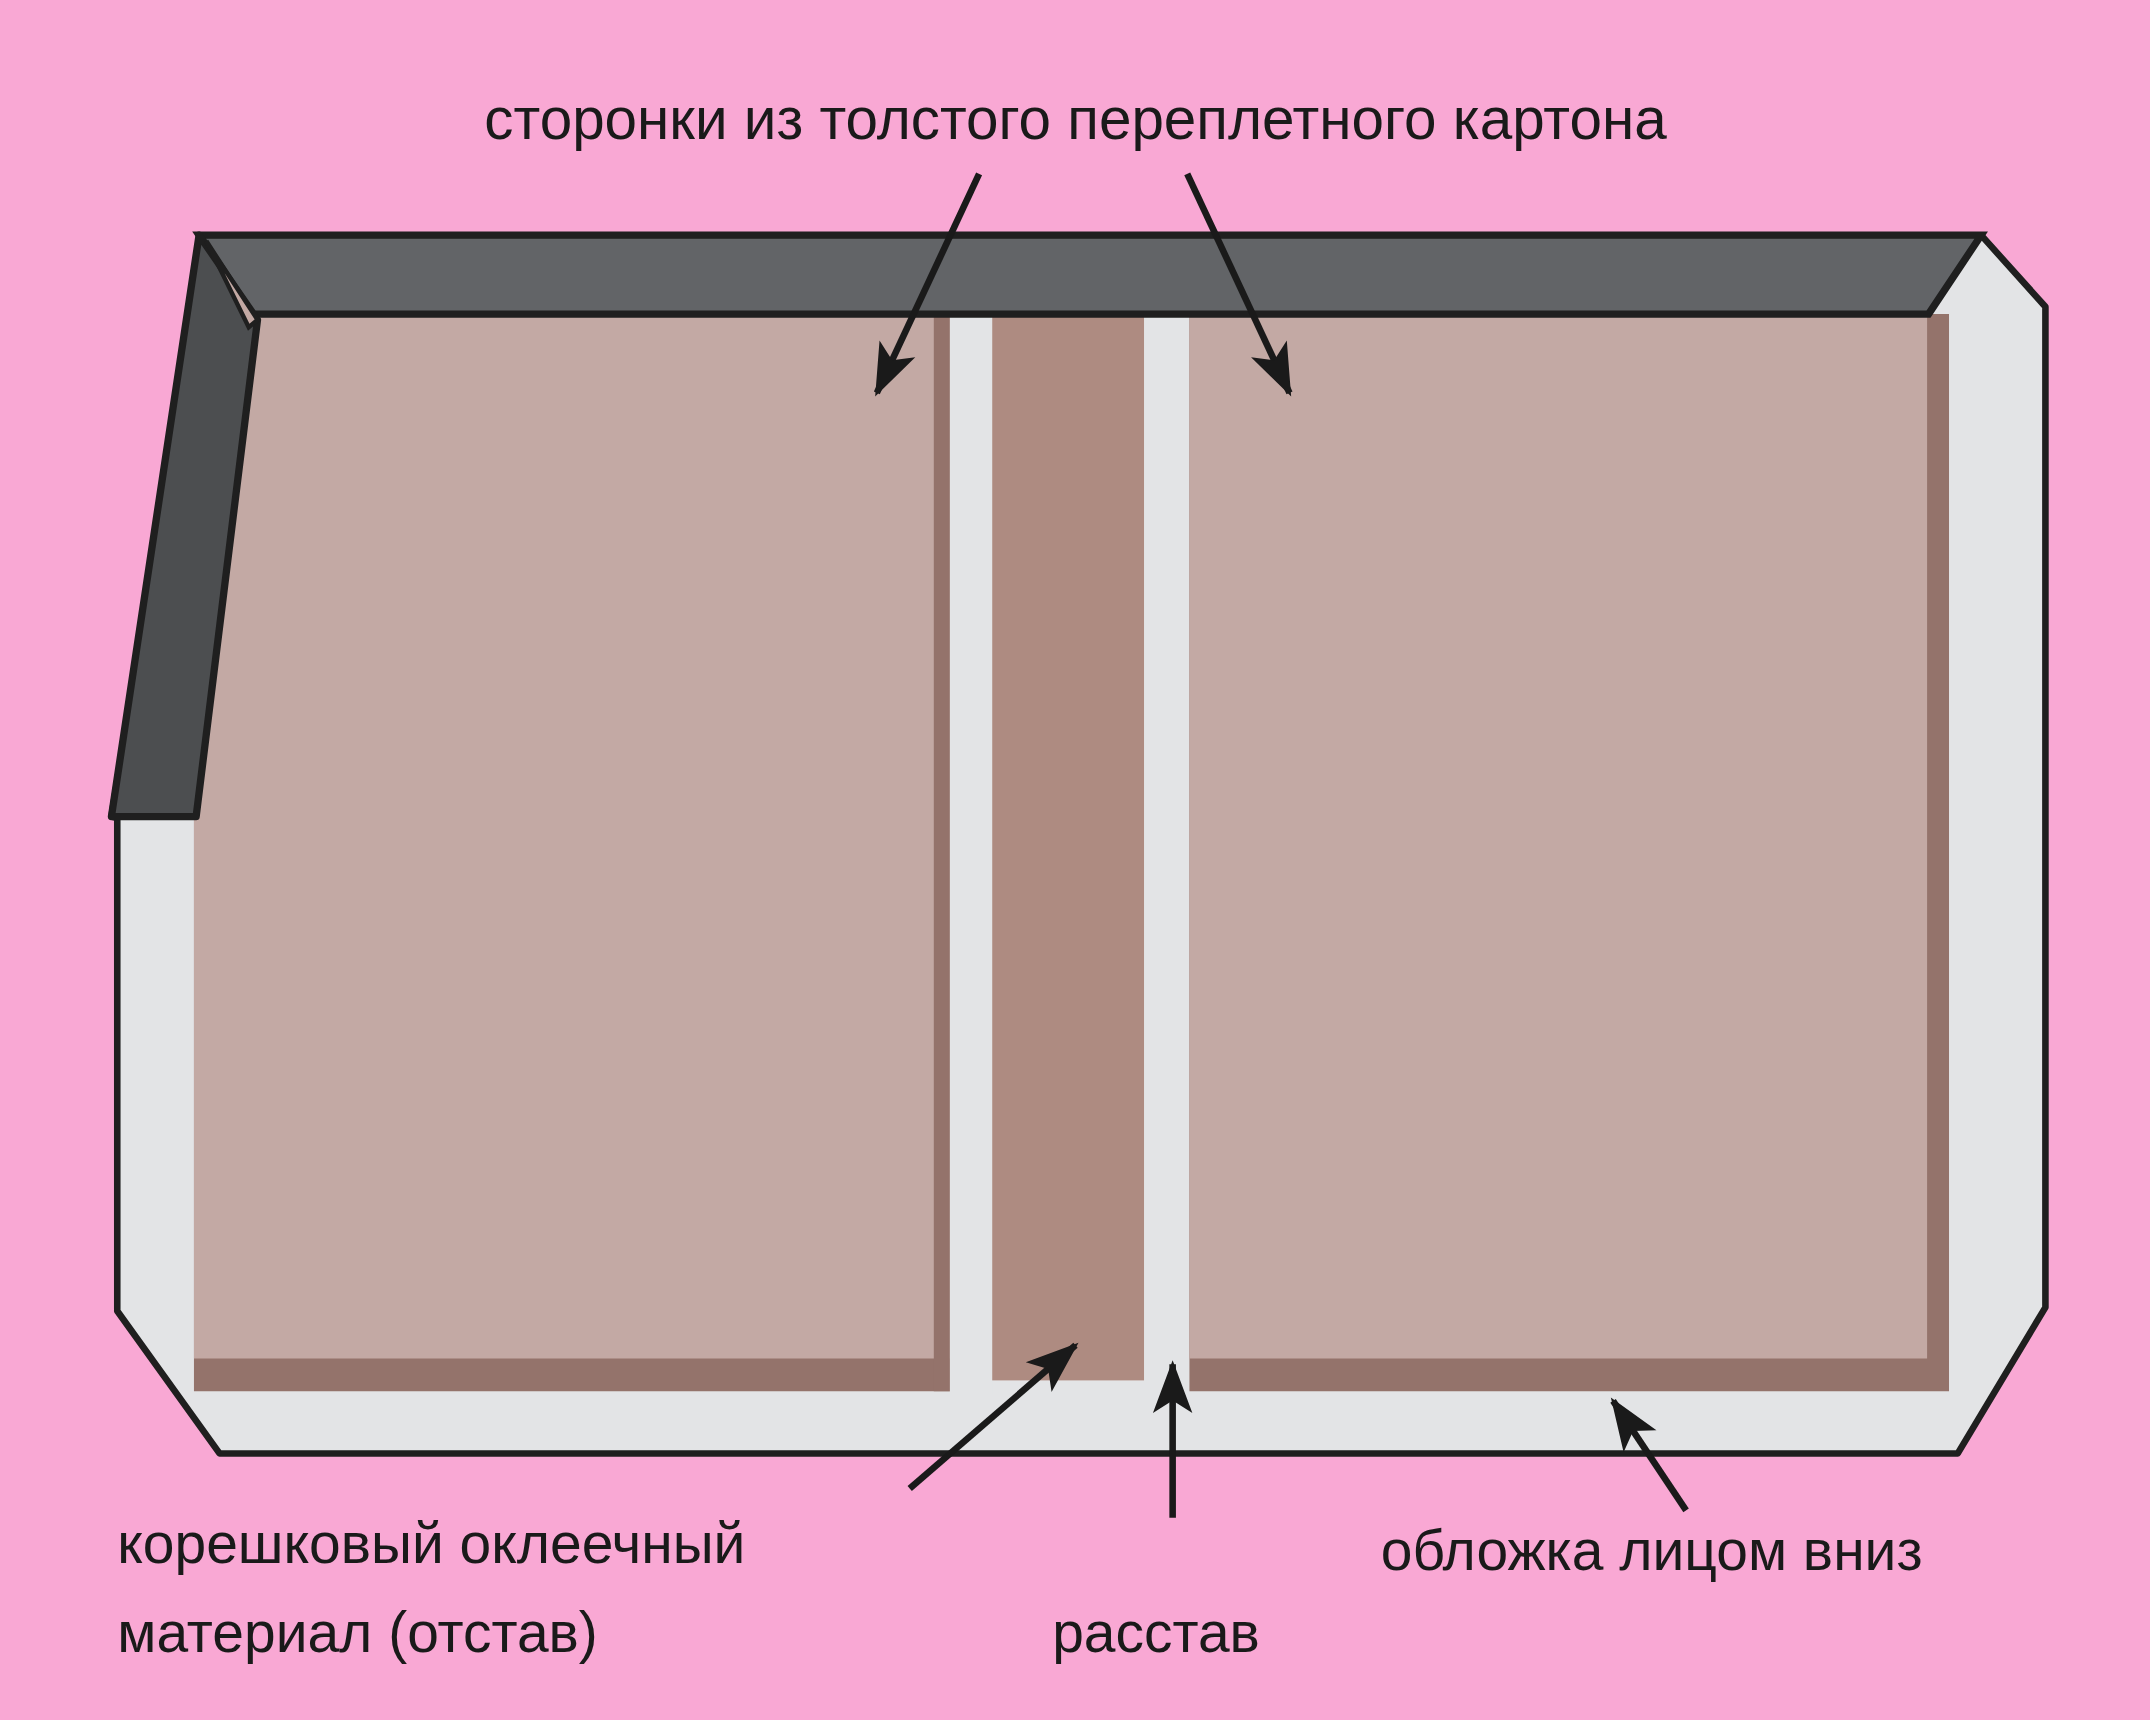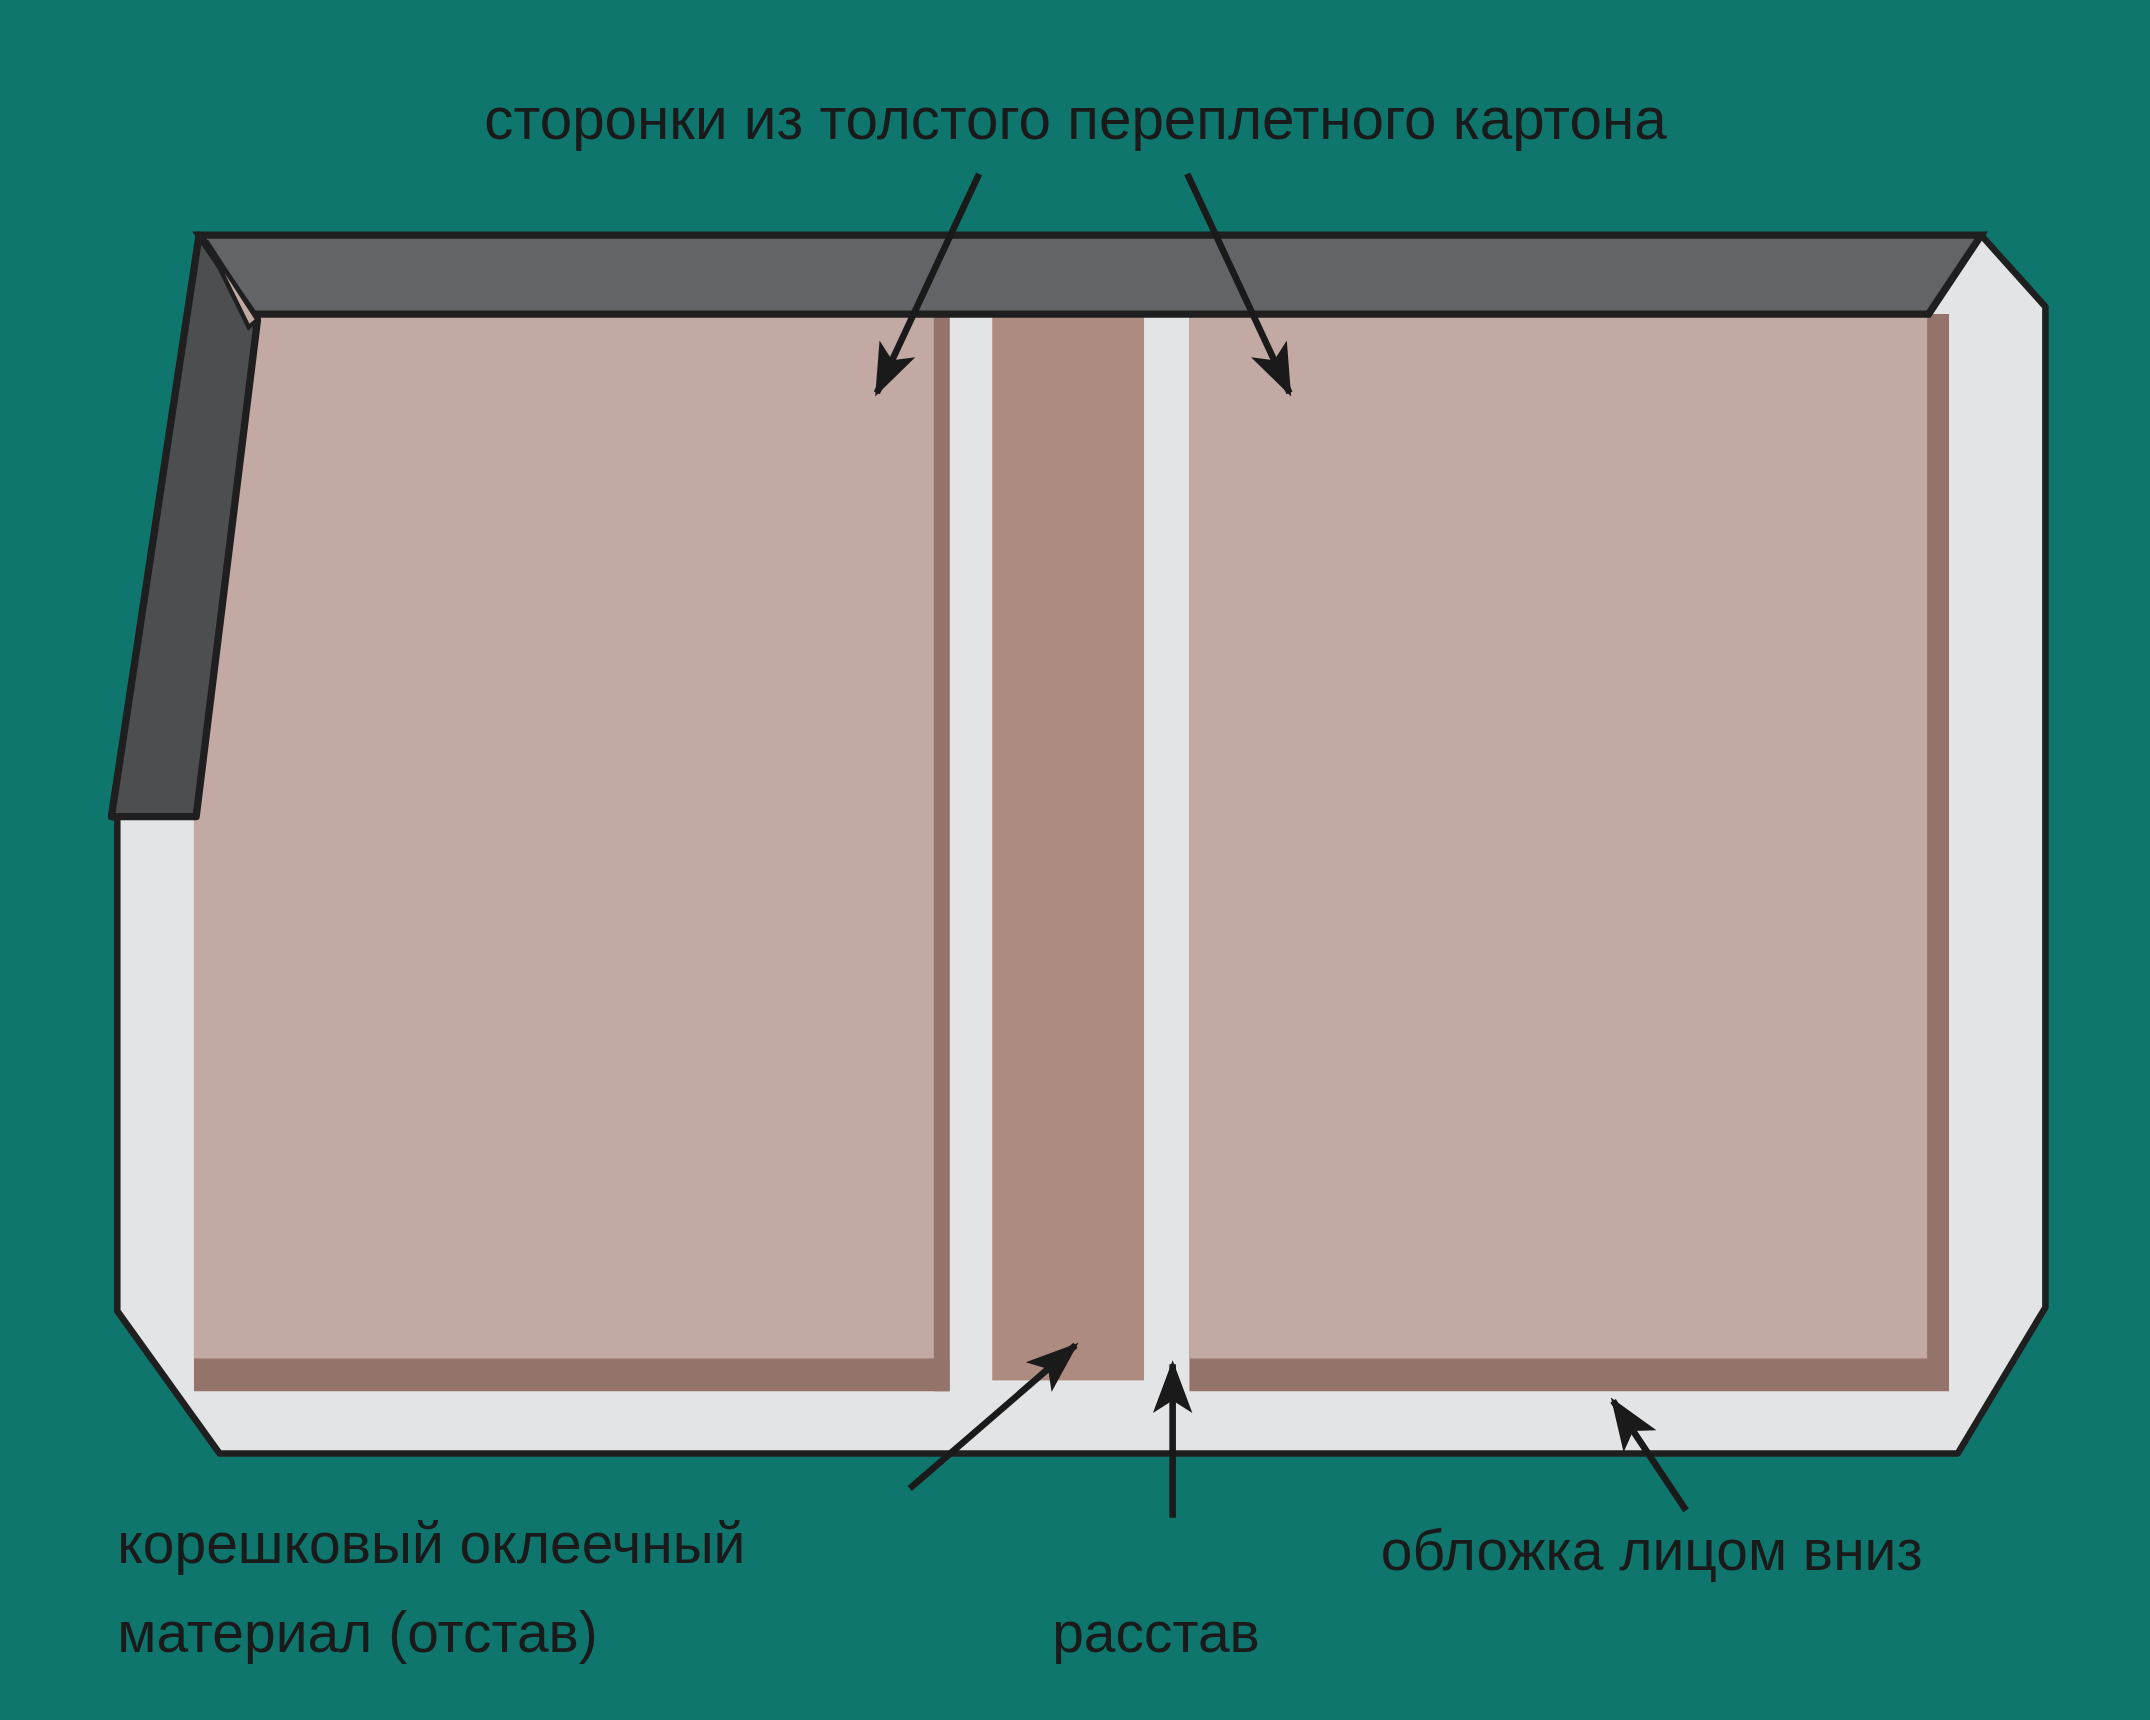--- a/index.html
+++ b/index.html
@@ -10,21 +10,21 @@
   body {
     width: 2151px;
     height: 1720px;
     font-family: "Liberation Sans", sans-serif;
     overflow: hidden;
   }
   #stage {
     position: relative;
     width: 2151px;
     height: 1720px;
-    background: #0f766e;
+    background: #f9a8d4;
   }
   #diagram {
     position: absolute;
     left: 0;
     top: 0;
     width: 2151px;
     height: 1720px;
   }
   .lbl {
     font-family: "Liberation Sans", sans-serif;

